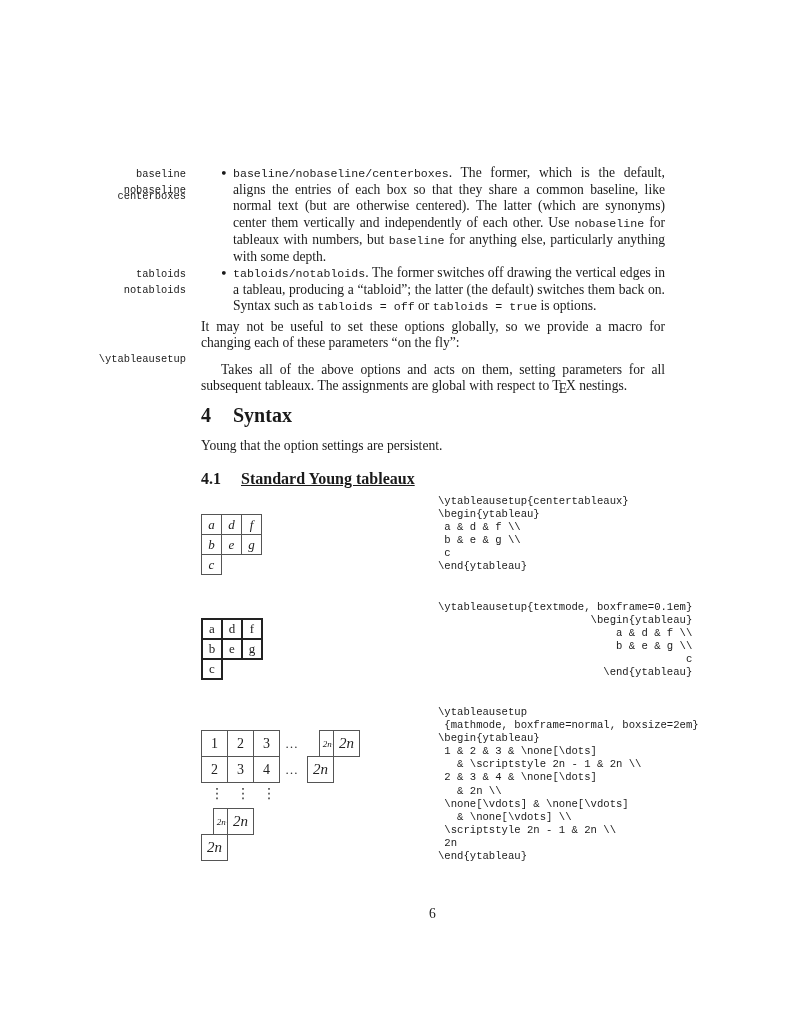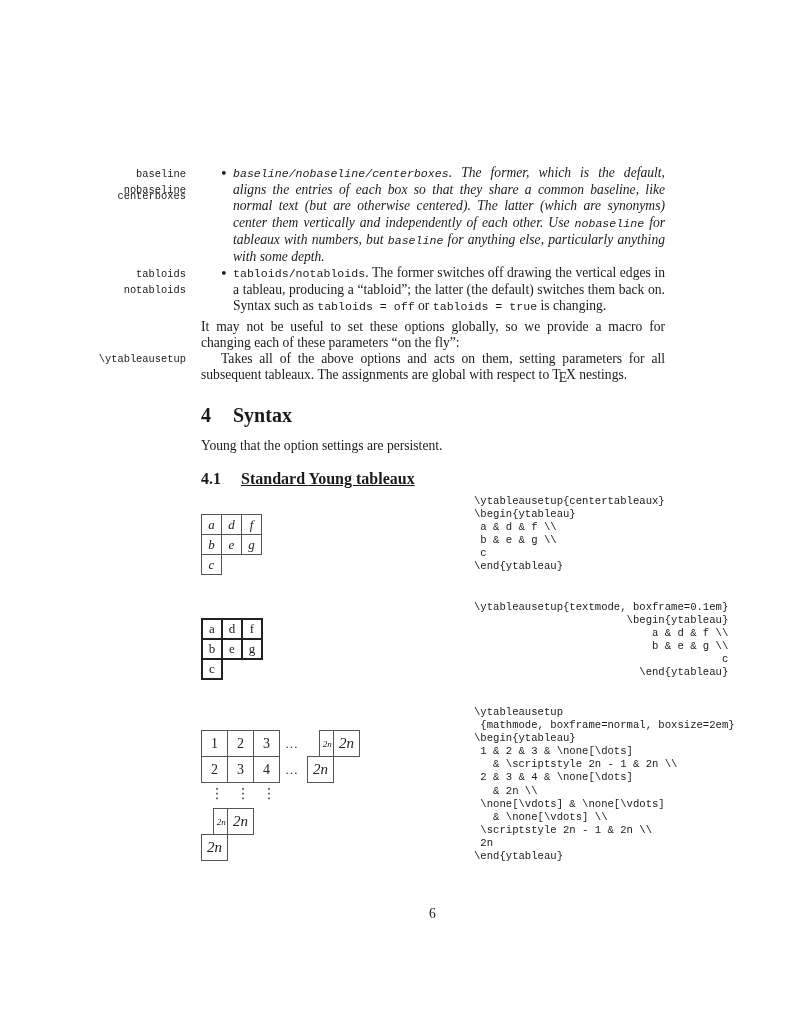--- a/index.html
+++ b/index.html
@@ -6,58 +6,58 @@
   body { width:800px; height:1035px; position:relative; overflow:hidden; color:#1a1a1a;
          font-family:"DejaVu Serif","Liberation Serif",serif; }
   .margin-label { position:absolute; right:614px; text-align:right; font-family:"Liberation Mono","DejaVu Sans Mono",monospace; font-size:10.4px; line-height:16.2px; color:#1a1a1a; }
   .para { position:absolute; font-family:"Liberation Serif","DejaVu Serif",serif; font-size:13.6px; line-height:16.2px; text-align:justify; }
   .bullet { position:absolute; font-size:13px; }
   .tt { font-family:"Liberation Mono","DejaVu Sans Mono",monospace; font-size:11.6px; }
   .h-section { position:absolute; left:201px; top:404px; font-family:"Liberation Serif","DejaVu Serif",serif; font-weight:bold; font-size:20px; }
   .h-section .num { display:inline-block; width:32px; }
   .h-sub { position:absolute; left:201px; top:470px; font-family:"Liberation Serif","DejaVu Serif",serif; font-weight:bold; font-size:16px;text-decoration:underline; }
   .h-sub .num { display:inline-block; width:40px; }
-  .code { position:absolute; left:438px; font-family:"Liberation Mono","DejaVu Sans Mono",monospace; font-size:10.6px; line-height:13.1px; white-space:pre; color:#1a1a1a;margin-left:36px; }
+  .code { position:absolute; left:438px; font-family:"Liberation Mono","DejaVu Sans Mono",monospace; font-size:10.6px; line-height:13.1px; white-space:pre; color:#1a1a1a; }
   .tab { position:absolute; }
   .cell { position:absolute; box-sizing:border-box; border:1px solid #555; display:flex; align-items:center; justify-content:center;
           font-family:"Liberation Serif","DejaVu Serif",serif; color:#222; background:#fff; }
   .t1 .cell { width:21px; height:21px; font-style:italic; font-size:13px; }
   .t2 .cell { width:22px; height:22px; border:2px solid #222; font-size:13px; }
   .t3 .cell { width:27px; height:27px; font-size:14px; }
   .t3 .cell.small { font-size:9px; font-style:italic;margin-left:12px; }
   .t3 .cell.it { font-style:italic; font-size:15px; }
   .dots { position:absolute; font-family:"Liberation Serif","DejaVu Serif",serif; font-size:13px; color:#333; }
   .page-num { position:absolute; left:429px; top:906px; font-family:"Liberation Serif","DejaVu Serif",serif; font-size:13.6px; }
 </style>
 </head>
 <body>
 
 <div>
   <div class="margin-label" style="top:166px;">baseline</div>
   <div class="margin-label" style="top:182px;">nobaseline</div>
   <div class="margin-label" style="top:188px;">centerboxes</div>
 </div>
 <div class="bullet" style="left:220px; top:166px;">•</div>
-<div class="para" style="left:233px; top:165px; width:432px;font-style:italic;">
+<div class="para" style="left:233px; top:165px; width:432px;">
   <span class="tt">baseline/nobaseline/centerboxes</span><span>. The former, which is the default, aligns the entries of each box so that they share a common baseline, like normal text (but are otherwise centered). The latter (which are synonyms) center them vertically and independently of each other. Use </span><span class="tt">nobaseline</span><span> for tableaux with numbers, but </span><span class="tt">baseline</span><span> for anything else, particularly anything with some depth.</span>
 </div>
 
 <div>
   <div class="margin-label" style="top:266px;">tabloids</div>
   <div class="margin-label" style="top:282px;">notabloids</div>
 </div>
 <div class="bullet" style="left:220px; top:266px;">•</div>
 <div class="para" style="left:233px; top:265px; width:432px;">
-  <span class="tt">tabloids/notabloids</span><span>. The former switches off drawing the vertical edges in a tableau, producing a “tabloid”; the latter (the default) switches them back on. Syntax such as </span><span class="tt">tabloids = off</span><span> or </span><span class="tt">tabloids = true</span><span> is changing.</span>
+  <span class="tt">tabloids/notabloids</span><span>. The former switches off drawing the vertical edges in a tableau, producing a “tabloid”; the latter (the default) switches them back on. Syntax such as </span><span class="tt">tabloids = off</span><span> or </span><span class="tt">tabloids = true</span><span> is options.</span>
 </div>
 
 <div class="para" style="left:201px; top:319px; width:464px;">It may not be useful to set these options globally, so we provide a macro for changing each of these parameters “on the fly”:</div>
 
 <div class="margin-label" style="top:351px;">\ytableausetup</div>
-<div class="para" style="left:201px; top:351px; width:464px; text-indent:20px;">
+<div class="para" style="left:201px; top:362px; width:464px; text-indent:20px;">
   <span>Takes all of the above options and acts on them, setting parameters for all subsequent tableaux. The assignments are global with respect to </span><span>T<span style="position:relative; top:3px; margin-left:-2px; margin-right:-1px;">E</span>X</span><span> nestings.</span>
 </div>
 
 <div class="h-section">
   <span class="num">4</span><span>Syntax</span>
 </div>
 <div class="para" style="left:201px; top:438px;">Young that the option settings are persistent.</div>
 
 <div class="h-sub">
   <span class="num">4.1</span><span>Standard Young tableaux</span>

